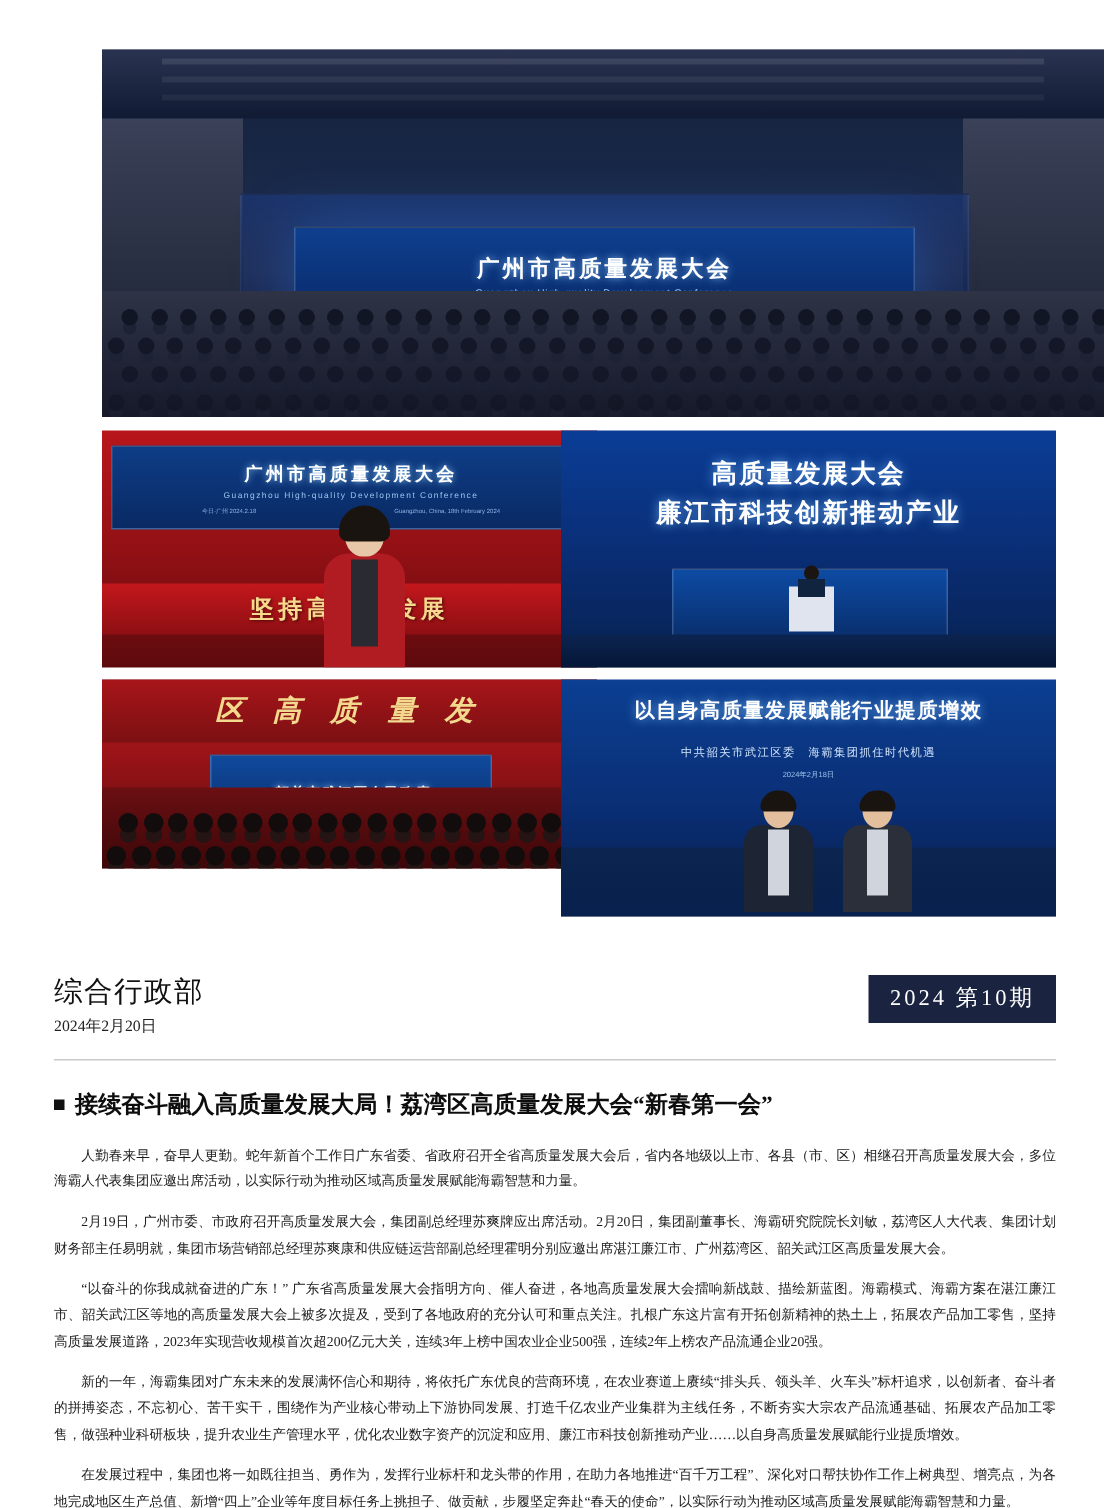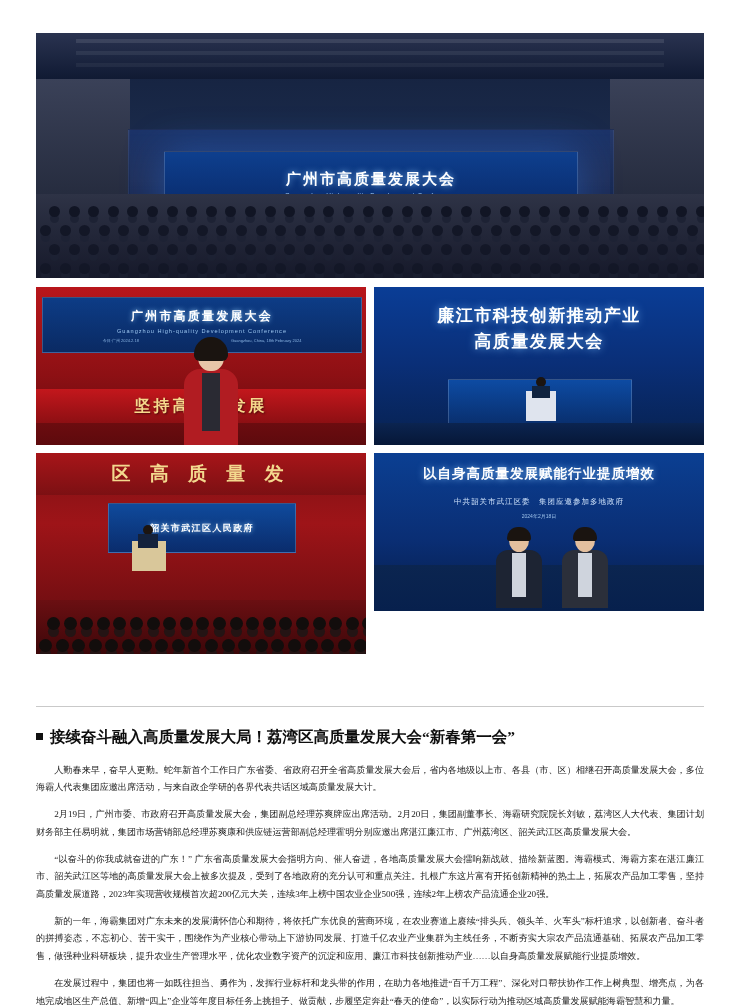--- a/index.html
+++ b/index.html
@@ -26,20 +26,21 @@
   .collage {
     position: absolute;
     left: 36px;
     top: 33px;
     width: 668px;
   }
   .photo {
     position: relative;
     overflow: hidden;
     background: #0b1730;
+    margin-left: 32px;
   }
 
   
   .photo-main {
     width: 668px;
     height: 245px;
     background: linear-gradient(180deg, #14203c 0%, #1a2a4a 42%, #3b3f52 60%, #272b3c 100%);
   }
   .pm-ceiling {
     position: absolute; left: 0; top: 0; width: 100%; height: 46px;
@@ -157,22 +158,23 @@
   }
   .pb-podium { position:absolute; left: 152px; top: 104px; width: 30px; height: 30px; background:#dfe4ee; }
   .pb-person { position:absolute; left: 158px; top: 90px; width: 18px; height: 20px; }
   .pb-person .h { position:absolute; left:4px; top:0; width:10px; height:10px; border-radius:50%; background:#1b1410; }
   .pb-person .b { position:absolute; left:0; top:9px; width:18px; height:12px; background:#10233f; }
   .pb-floor { position:absolute; left:0; bottom:0; width:100%; height:22px; background:linear-gradient(180deg,#0b2photos,#071a3f); background:linear-gradient(180deg,#0b2450,#061737); }
 
   
   .row3 { position: absolute; left: 0; top: 420px; width: 668px; height: 158px; }
   .photo-c {
-    position: absolute; left: 0; top: 0; width: 330px; height: 201px;
+    position: absolute; left: 0; top: 0; width: 330px; height: 126px;
     background: linear-gradient(180deg,#7e1114 0%, #9e1418 35%, #5a0b0e 100%);
+    font-style: italic;
   }
   .pc-top {
     position:absolute; left:0; top:0; width:100%; height:42px;
     background: linear-gradient(180deg,#a71519,#7c1013);
     color:#f3d98e; font-size: 19px; font-weight:bold; letter-spacing: 7px;
     display:flex; align-items:center; justify-content:center;
   }
   .pc-screen {
     position:absolute; left: 72px; top: 50px; width: 186px; height: 48px;
     background: linear-gradient(180deg,#0f4a9c,#0a2c6c);
@@ -486,22 +488,22 @@
         <div class="pa-person">
           <div class="body"></div>
           <div class="inner"></div>
           <div class="head"></div>
           <div class="hair"></div>
         </div>
       </div>
 
       <div class="photo photo-b">
         <div class="pb-title">
+          <div>高质量发展大会</div>
           <div>廉江市科技创新推动产业</div>
-          <div>高质量发展大会</div>
         </div>
         <div class="pb-stage"></div>
         <div class="pb-podium"></div>
         <div class="pb-person">
             <span class="h"></span>
             <span class="b"></span>
           </div>
         <div class="pb-floor"></div>
       </div>
     </div>
@@ -554,47 +556,52 @@
             <span style="left: 260px; bottom: 24px;"></span>
             <span style="left: 276.6px; bottom: 24px;"></span>
             <span style="left: 293.2px; bottom: 24px;"></span>
             <span style="left: 309.8px; bottom: 24px;"></span>
             <span style="left: 326.4px; bottom: 24px;"></span>
           </div>
       </div>
 
       <div class="photo photo-d">
         <div class="pd-title">以自身高质量发展赋能行业提质增效</div>
-        <div class="pd-sub">中共韶关市武江区委　集团应邀参加多地政府</div>
+        <div class="pd-sub">中共韶关市武江区委　海霸集团抓住时代机遇</div>
         <div class="pd-date">2024年2月18日</div>
         <div class="pd-floor"></div>
         <div class="pd-p1">
           <div class="body"></div>
             <div class="shirt"></div>
             <div class="head"></div>
             <div class="hair"></div>
         </div>
         <div class="pd-p2">
           <div class="body"></div>
             <div class="shirt"></div>
             <div class="head"></div>
             <div class="hair"></div>
         </div>
       </div>
     </div>
   </div>
 
+  <div class="masthead">
+    <div class="dept">综合行政部</div>
+    <div class="dept-date">2024年2月20日</div>
+    <div class="issue-badge">2024  第10期</div>
+  </div>
   <div class="rule"></div>
 
   <div class="article">
     <div class="headline">
       <span class="bullet"></span>
       <span>接续奋斗融入高质量发展大局！荔湾区高质量发展大会“新春第一会”</span>
     </div>
-    <p class="body">人勤春来早，奋早人更勤。蛇年新首个工作日广东省委、省政府召开全省高质量发展大会后，省内各地级以上市、各县（市、区）相继召开高质量发展大会，多位海霸人代表集团应邀出席活动，与来自政企学研的各界代表共话区域高质量发展大计。</p>
+    <p class="body">人勤春来早，奋早人更勤。蛇年新首个工作日广东省委、省政府召开全省高质量发展大会后，省内各地级以上市、各县（市、区）相继召开高质量发展大会，多位海霸人代表集团应邀出席活动，以实际行动为推动区域高质量发展赋能海霸智慧和力量。</p>
     <p class="body">2月19日，广州市委、市政府召开高质量发展大会，集团副总经理苏爽牌应出席活动。2月20日，集团副董事长、海霸研究院院长刘敏，荔湾区人大代表、集团计划财务部主任易明就，集团市场营销部总经理苏爽康和供应链运营部副总经理霍明分别应邀出席湛江廉江市、广州荔湾区、韶关武江区高质量发展大会。</p>
     <p class="body">“以奋斗的你我成就奋进的广东！” 广东省高质量发展大会指明方向、催人奋进，各地高质量发展大会擂响新战鼓、描绘新蓝图。海霸模式、海霸方案在湛江廉江市、韶关武江区等地的高质量发展大会上被多次提及，受到了各地政府的充分认可和重点关注。扎根广东这片富有开拓创新精神的热土上，拓展农产品加工零售，坚持高质量发展道路，2023年实现营收规模首次超200亿元大关，连续3年上榜中国农业企业500强，连续2年上榜农产品流通企业20强。</p>
     <p class="body">新的一年，海霸集团对广东未来的发展满怀信心和期待，将依托广东优良的营商环境，在农业赛道上赓续“排头兵、领头羊、火车头”标杆追求，以创新者、奋斗者的拼搏姿态，不忘初心、苦干实干，围绕作为产业核心带动上下游协同发展、打造千亿农业产业集群为主线任务，不断夯实大宗农产品流通基础、拓展农产品加工零售，做强种业科研板块，提升农业生产管理水平，优化农业数字资产的沉淀和应用、廉江市科技创新推动产业……以自身高质量发展赋能行业提质增效。</p>
     <p class="body">在发展过程中，集团也将一如既往担当、勇作为，发挥行业标杆和龙头带的作用，在助力各地推进“百千万工程”、深化对口帮扶协作工作上树典型、增亮点，为各地完成地区生产总值、新增“四上”企业等年度目标任务上挑担子、做贡献，步履坚定奔赴“春天的使命”，以实际行动为推动区域高质量发展赋能海霸智慧和力量。</p>
   </div>
 
 
 </div>
 
 </body></html>

